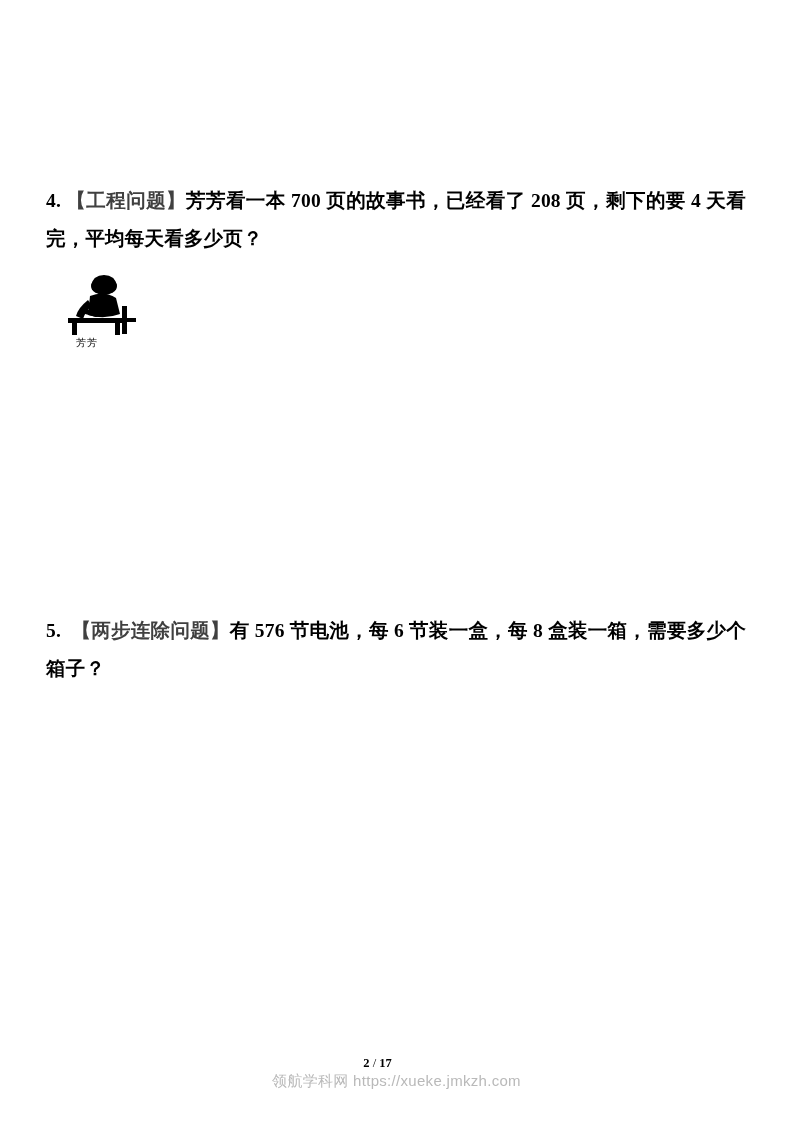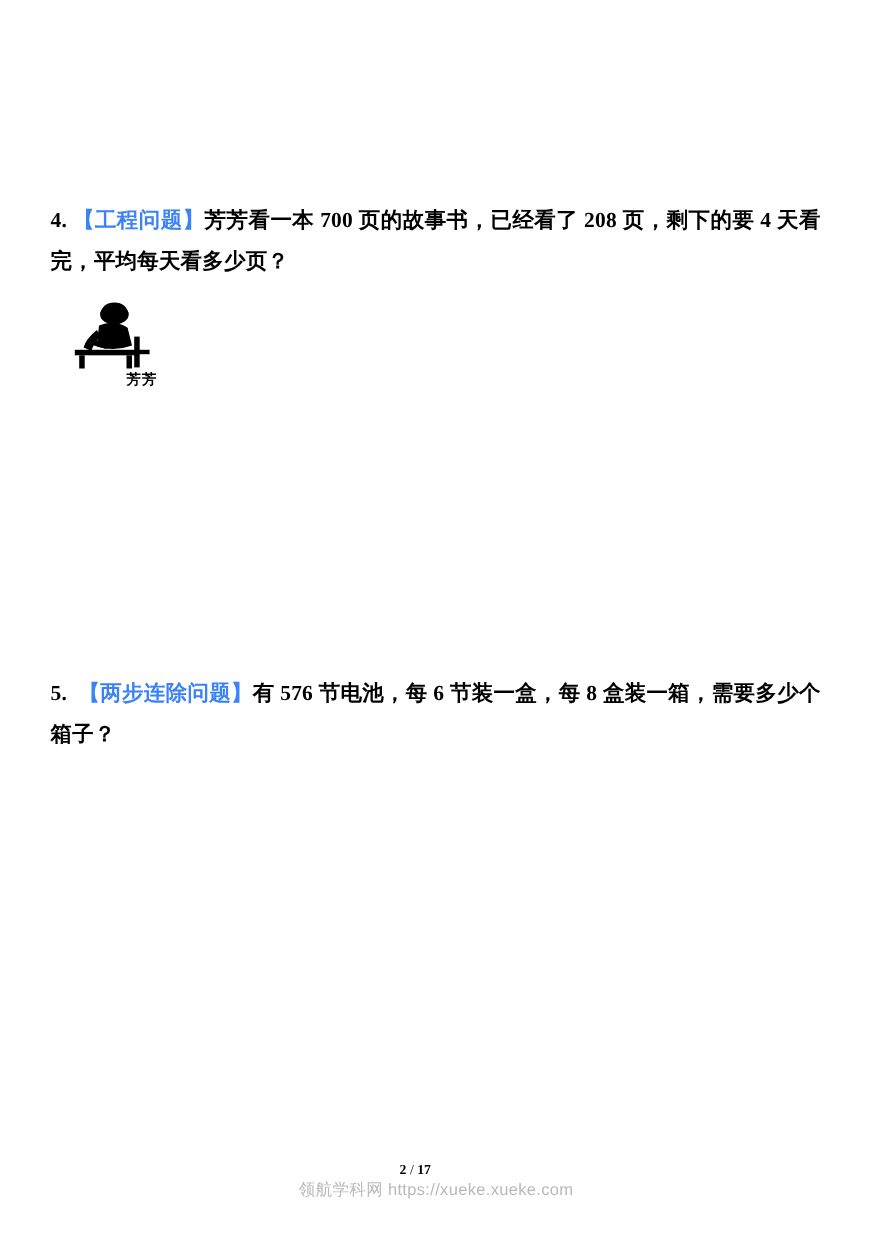--- a/index.html
+++ b/index.html
@@ -33,21 +33,21 @@
     line-height: 1.95;
     font-weight: bold;
     font-family: "Liberation Serif", serif;
     letter-spacing: 0.2px;
     text-align: justify;
   }
   .q-num {
     font-weight: bold;
   }
   .tag {
-    color: #3b82f6;
+    color: #404040;
     font-weight: bold;
   }
   .q-body {
     font-weight: bold;
   }
   .spacer-1 { height: 248px; }
   .spacer-2 { height: 160px; }
 
   
   .illus {
@@ -55,25 +55,24 @@
     margin-top: 16px;
     margin-left: 14px;
     width: 100px;
     height: 90px;
   }
   .illus svg { display: block; }
   .illus-caption {
     position: absolute;
     left: 16px;
     top: 62px;
-    font-size: 13px;
-    font-weight: bold;
+    font-size: 10px;
+    font-weight: normal;
     letter-spacing: 1px;
     font-family: "Liberation Serif", serif;
-    margin-left: 39px;
   }
 
   
   .page-number {
     position: absolute;
     left: 0;
     top: 1056px;
     width: 755px;
     text-align: center;
     font-size: 12.5px;
@@ -135,15 +134,15 @@
 
     <div class="spacer-2"></div>
 
 
   </div>
 
   <div class="page-number">
     <span>2</span><span class="slash">&nbsp;</span><span class="slash">/</span><span class="slash">&nbsp;</span><span>17</span>
   </div>
 
-  <div class="watermark">领航学科网 https://xueke.xueke.com</div>
+  <div class="watermark">领航学科网 https://xueke.jmkzh.com</div>
 
 </div>
 
 </body></html>

